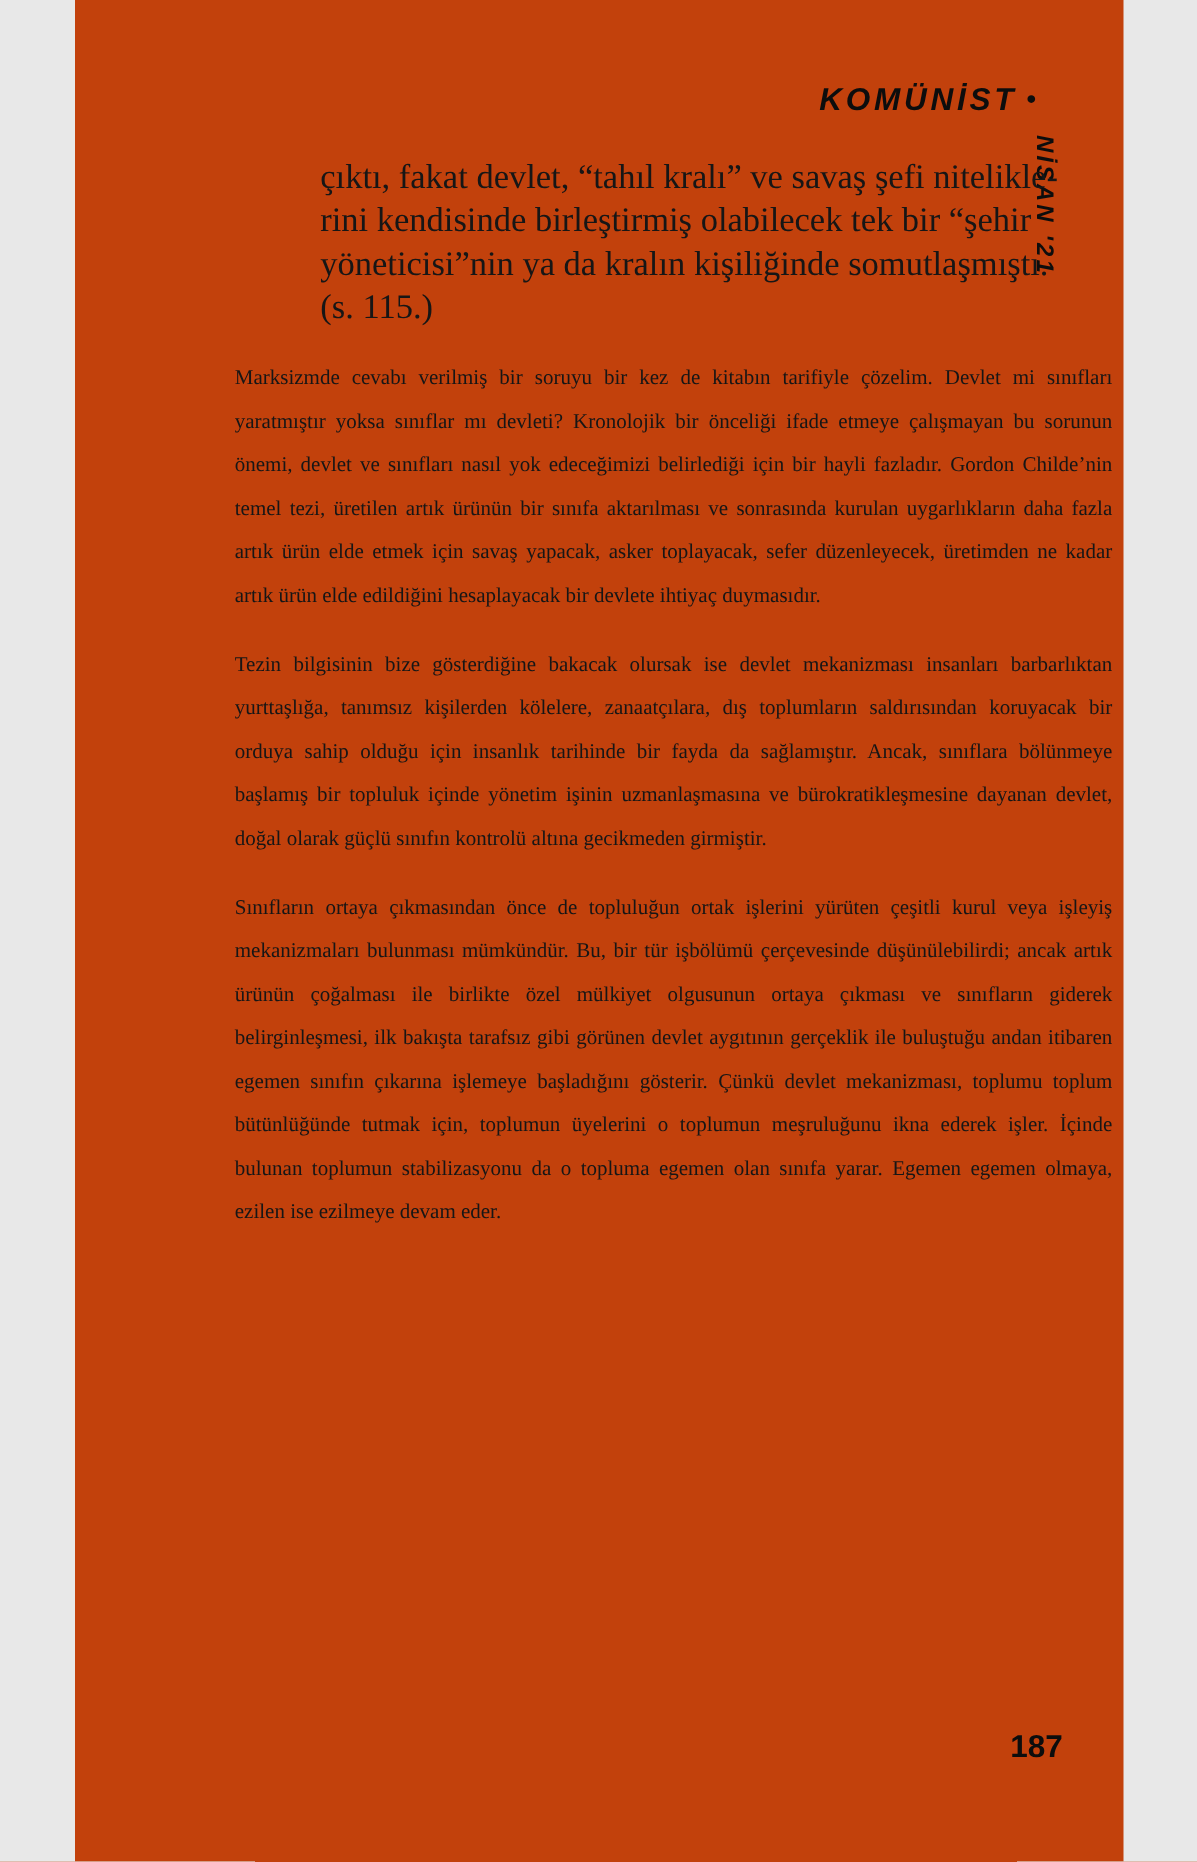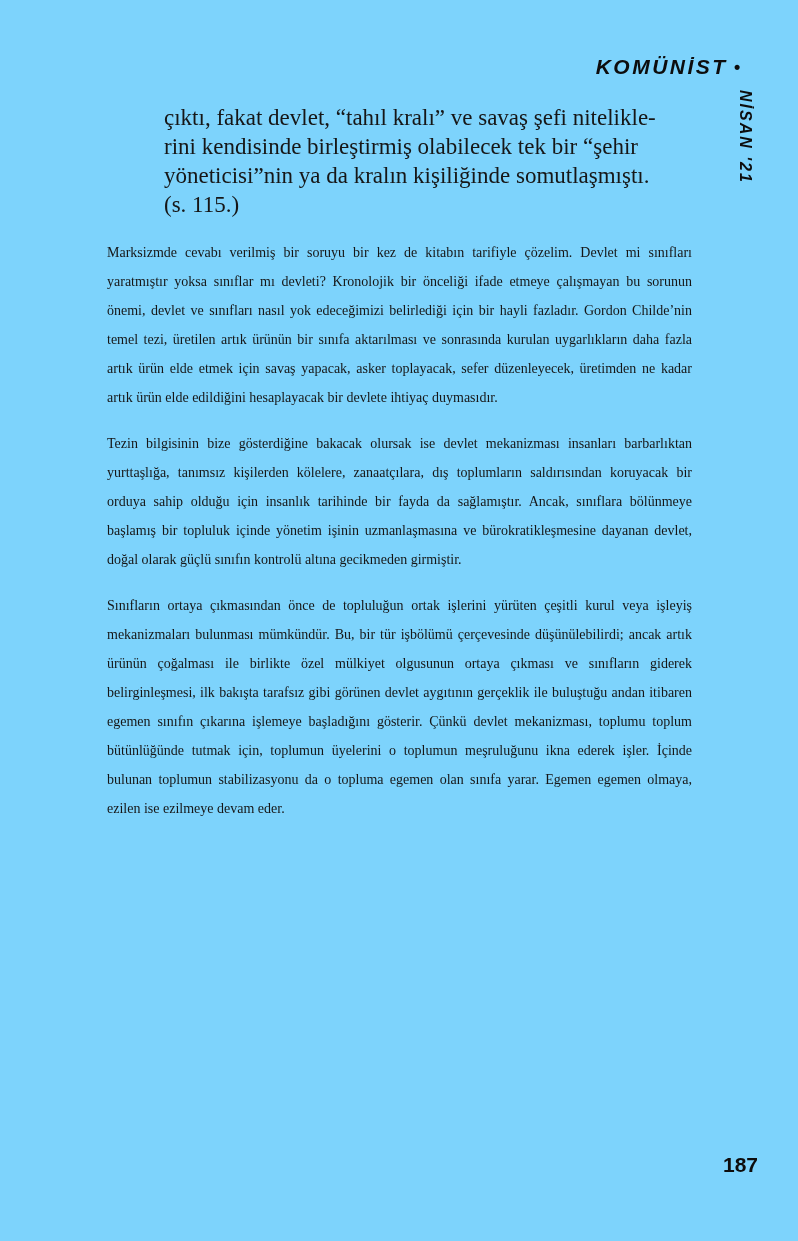--- a/index.html
+++ b/index.html
@@ -2,24 +2,24 @@
 <html lang="tr"><head>
 <meta charset="utf-8">
 <style>
   html, body {
     margin: 0;
     padding: 0;
     background: #e8e8e8;
   }
   .page {
     position: relative;
-    width: 798px;
+    width: 699px;
     height: 1241px;
     margin: 0 auto;
-    background: #7dd3fc;
+    background: #c2410c;
     color: #161616;
     font-family: "Liberation Serif", serif;
     overflow: hidden;
     text-decoration: underline;
   }
   .magazine-header {
     position: absolute;
     top: 55px;
     right: 58px;
     font-family: "Liberation Sans", sans-serif;

